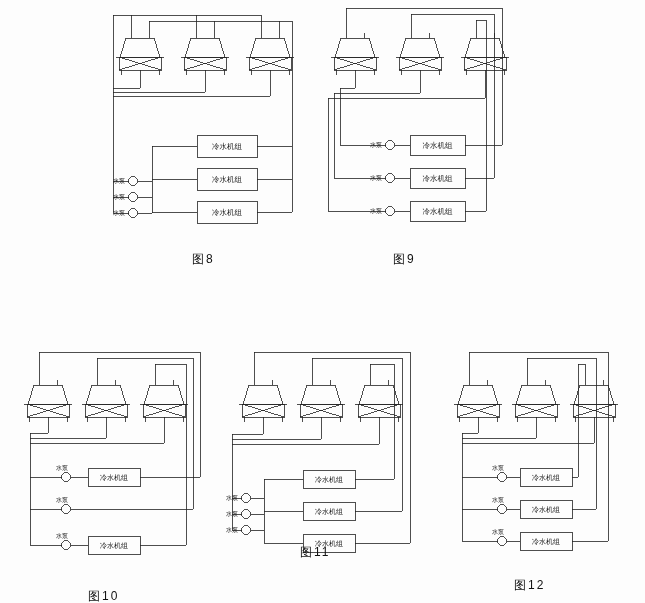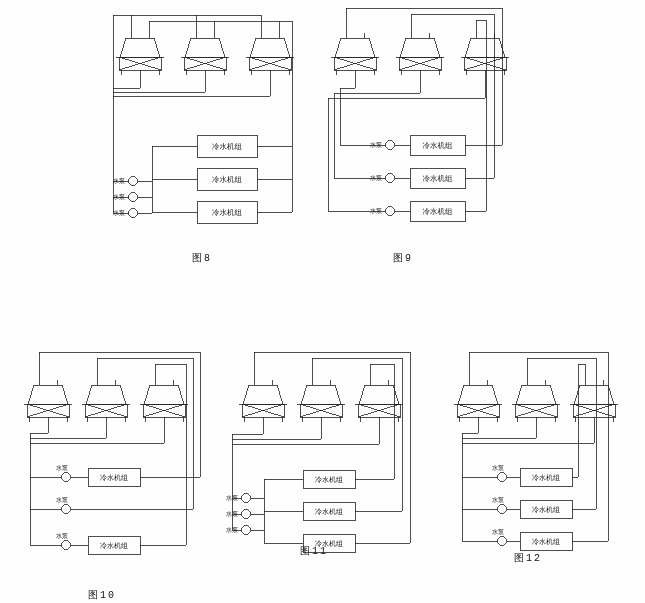--- a/index.html
+++ b/index.html
@@ -2,22 +2,22 @@
 <html style="--line: #222222;"><head>
 <meta charset="utf-8">
 <style>
   * { margin:0; padding:0; box-sizing:border-box; }
   html,body { width:645px; height:603px; background:#fdfdfd; overflow:hidden;
               font-family:"Liberation Sans", sans-serif; position:relative; }
   .canvas { position:absolute; inset:0; }
   svg { position:absolute; left:0; top:0; }
   .p { stroke:var(--line,#222); stroke-width:0.8; fill:none; shape-rendering:crispEdges; }
   text.t { fill:#151515; font-family:"Liberation Sans", sans-serif; stroke:none; }
-  .caption { position:absolute; font-size:10px; color:#111; letter-spacing:2px;
-             font-family:Liberation Mono, monospace; }
+  .caption { position:absolute; font-size:12px; color:#111; letter-spacing:2px;
+             font-family:Liberation Sans, sans-serif; }
 </style>
 </head>
 <body>
 
 <div class="canvas">
   <svg id="diagram" width="645" height="603" viewBox="0 0 645 603">
       <line x1="131" y1="33" x2="131" y2="38" class="p"></line>
       <line x1="149" y1="33" x2="149" y2="38" class="p"></line>
       <line x1="126" y1="38" x2="154" y2="38" class="p"></line>
       <line x1="126" y1="38" x2="120" y2="57" class="p"></line>
@@ -373,14 +373,14 @@
       <text x="498" y="534" font-size="6" text-anchor="middle" class="t">水泵</text>
       <line x1="506.5" y1="541" x2="520" y2="541" class="p"></line>
       <rect x="520" y="532" width="52" height="18" class="p"></rect>
       <text x="546" y="543.5" font-size="7" text-anchor="middle" class="t">冷水机组</text>
     </svg>
 
   <div class="caption" style="left:192px; top:251px">图8</div>
   <div class="caption" style="left:393px; top:251px">图9</div>
   <div class="caption" style="left:88px;  top:588px">图10</div>
   <div class="caption" style="left:300px; top:544px">图11</div>
-  <div class="caption" style="left:514px; top:551px">图12</div>
+  <div class="caption" style="left:514px; top:577px">图12</div>
 </div>
 
 </body></html>

